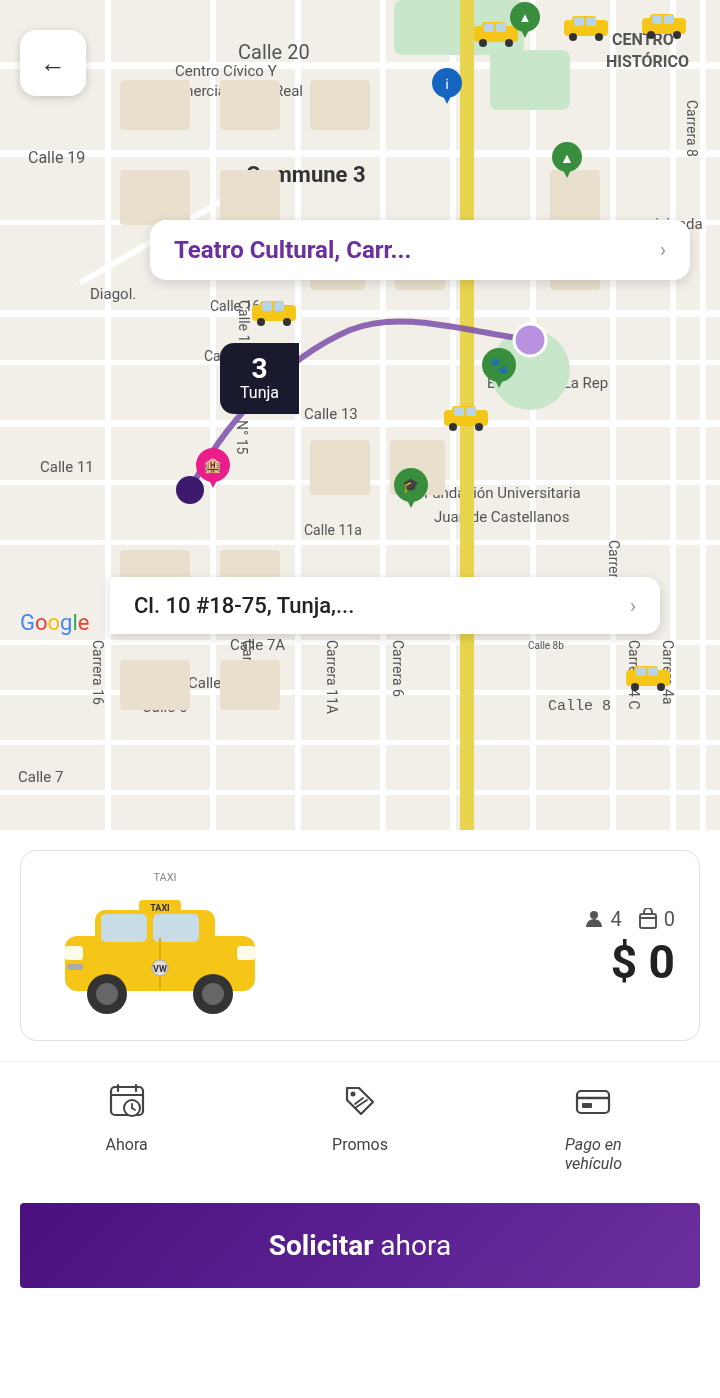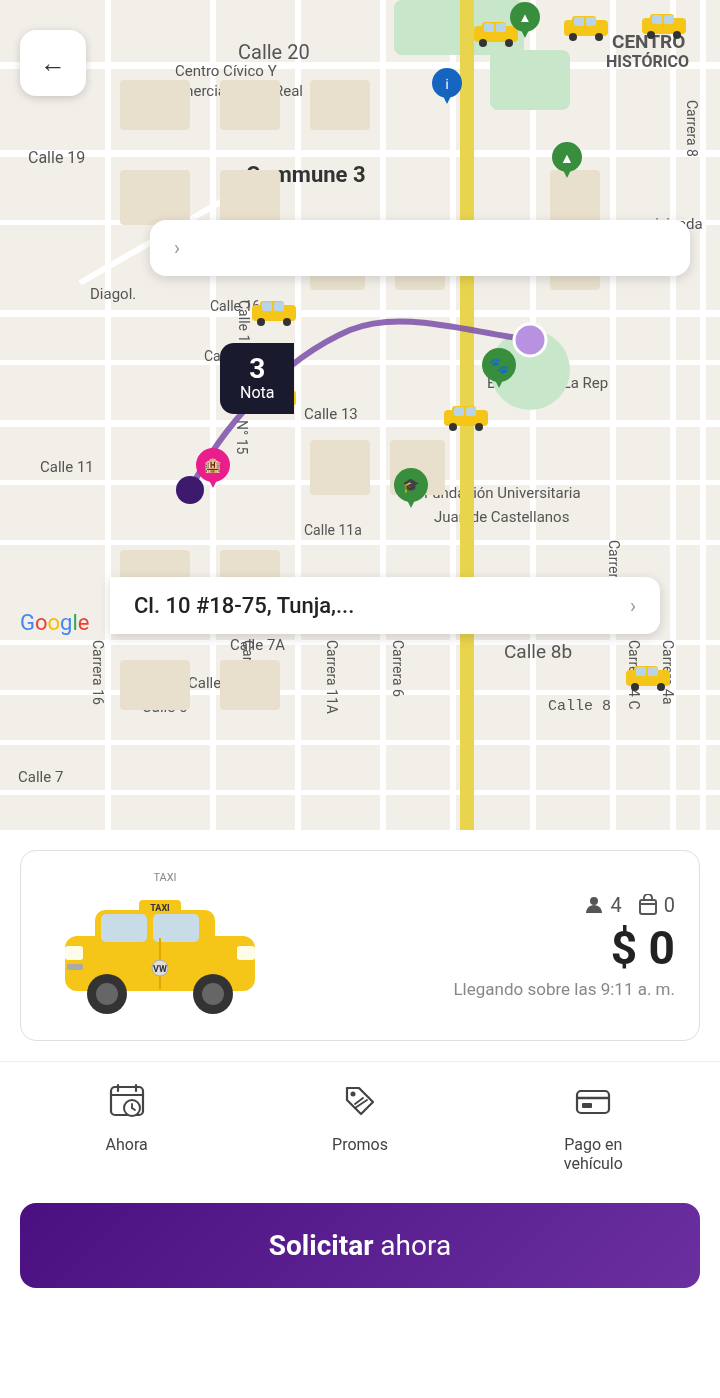--- a/index.html
+++ b/index.html
@@ -279,21 +279,21 @@
     .action-label {
       font-size: 16px;
       color: #444;
       text-align: center;
     }
 
     
     .cta-button {
       margin: 10px 20px 20px;
       background: linear-gradient(135deg, #4a1080 0%, #6b2fa0 100%);
-      border-radius: 16px;
+      border-radius: 4px;
       padding: 26px;
       text-align: center;
       cursor: pointer;
     }
     .cta-text {
       font-size: 28px;
       color: #fff;
     }
     .cta-bold { font-weight: 700; }
     .cta-light { font-weight: 400; }
@@ -386,36 +386,36 @@
   <div class="block" style="top:550px;left:220px;width:60px;height:55px;"></div>
   <div class="block" style="top:660px;left:120px;width:70px;height:50px;"></div>
   <div class="block" style="top:660px;left:220px;width:60px;height:50px;"></div>
 
   <span class="map-label" style="top:8px;left:400px;color:#388e3c;font-weight:600;font-size:17px;">Parque Santand</span>
   <span class="map-label" style="top:40px;left:190px;font-size:20px;margin-left:48px;">Calle 20</span>
   <span class="map-label" style="top:62px;left:175px;font-size:15px;">Centro Cívico Y</span>
   <span class="map-label" style="top:82px;left:162px;font-size:15px;">Comercial Plaza Real</span>
   <span class="map-label" style="top:148px;left:28px;font-size:16px;">Calle 19</span>
   <span class="map-label bold" style="top:162px;left:246px;">Commune 3</span>
-  <span class="map-label" style="top:30px;left:612px;font-size:19px;font-weight:700;">CENTRO</span>
+  <span class="map-label" style="top:30px;left:612px;font-size:16px;font-weight:700;">CENTRO</span>
   <span class="map-label" style="top:52px;left:606px;font-size:16px;font-weight:700;">HISTÓRICO</span>
   <span class="map-label" style="top:215px;left:648px;font-size:15px;">vivienda</span>
   <span class="map-label" style="top:285px;left:90px;font-size:15px;">Diagol.</span>
   <span class="map-label" style="top:298px;left:210px;font-size:14px;">Calle 16</span>
   <span class="map-label" style="top:348px;left:204px;font-size:14px;">Calle 15</span>
   <span class="map-label" style="top:405px;left:304px;font-size:15px;">Calle 13</span>
   <span class="map-label" style="top:458px;left:40px;font-size:15px;">Calle 11</span>
   <span class="map-label" style="top:374px;left:487px;font-size:15px;">Bosque De La Rep</span>
   <span class="map-label" style="top:484px;left:424px;font-size:15px;">Fundación Universitaria</span>
   <span class="map-label" style="top:508px;left:434px;font-size:15px;">Juan de Castellanos</span>
   <span class="map-label" style="top:522px;left:304px;font-size:14px;text-align:right;">Calle 11a</span>
   <span class="map-label" style="top:636px;left:230px;font-size:15px;">Calle 7A</span>
   <span class="map-label" style="top:674px;left:188px;font-size:15px;">Calle 7</span>
   <span class="map-label" style="top:698px;left:142px;font-size:15px;">Calle 6</span>
-  <span class="map-label" style="top:640px;left:504px;font-size:19px;">Calle 8b</span>
+  <span class="map-label" style="top:640px;left:528px;font-size:10px;">Calle 8b</span>
   <span class="map-label" style="top:698px;left:548px;font-size:15px;font-family:Liberation Mono, monospace;">Calle 8</span>
   <span class="map-label" style="top:768px;left:18px;font-size:15px;">Calle 7</span>
 
   <span class="map-label" style="top:640px;left:256px;font-size:14px;transform:rotate(90deg);transform-origin:left top;">Carrera 13</span>
   <span class="map-label" style="top:640px;left:340px;font-size:14px;transform:rotate(90deg);transform-origin:left top;">Carrera 11A</span>
   <span class="map-label" style="top:640px;left:406px;font-size:14px;transform:rotate(90deg);transform-origin:left top;">Carrera 6</span>
   <span class="map-label" style="top:640px;left:106px;font-size:14px;transform:rotate(90deg);transform-origin:left top;">Carrera 16</span>
   <span class="map-label" style="top:300px;left:252px;font-size:14px;transform:rotate(90deg);transform-origin:left top;">Calle 15</span>
   <span class="map-label" style="top:420px;left:250px;font-size:14px;transform:rotate(90deg);transform-origin:left top;">N° 15</span>
   <span class="map-label" style="top:100px;left:700px;font-size:14px;transform:rotate(90deg);transform-origin:left top;">Carrera 8</span>
@@ -560,27 +560,28 @@
       <text x="15" y="21" text-anchor="middle" font-size="14" fill="white">▲</text>
       <polygon points="10,26 20,26 15,36" fill="#388e3c"></polygon>
     </svg>
   </div>
 
   <div class="back-button">
     <span class="back-arrow">←</span>
   </div>
 
   <div class="dest-banner">
+    <span class="dest-banner-text">Teatro Cultural, Carr...</span>
     <span class="dest-banner-arrow">›</span>
   </div>
 
   <div style="position:absolute;bottom:196px;left:110px;right:60px;display:flex;z-index:10;">
     <div class="eta-badge">
       <div class="eta-number">3</div>
-      <div class="eta-unit">Nota</div>
+      <div class="eta-unit">Tunja</div>
     </div>
     <div class="pickup-banner" style="position:relative;bottom:auto;left:auto;right:auto;flex:1;">
       <span class="pickup-text">Cl. 10 #18-75, Tunja,...</span>
       <span class="pickup-arrow">›</span>
     </div>
   </div>
 
   <div class="google-logo">
     <span class="g-blue">G</span><span class="g-red">o</span><span class="g-yellow">o</span><span class="g-blue">g</span><span class="g-green">l</span><span class="g-red">e</span>
   </div>
@@ -635,21 +636,20 @@
 
           <svg width="20" height="22" viewBox="0 0 20 22">
             <rect x="2" y="6" width="16" height="14" rx="2" fill="none" stroke="#555" stroke-width="2"></rect>
             <path d="M6 6V4a4 4 0 018 0v2" fill="none" stroke="#555" stroke-width="2"></path>
             <line x1="2" y1="10" x2="18" y2="10" stroke="#555" stroke-width="2"></line>
           </svg>
           <span>0</span>
         </div>
       </div>
       <div class="car-price">$ 0</div>
-      <div class="car-arrival">Llegando sobre las 9:11 a. m.</div>
     </div>
   </div>
 
   <div class="actions-row">
 
     <div class="action-item">
       <div class="action-icon">
         <svg width="38" height="38" viewBox="0 0 38 38" fill="none">
           <rect x="3" y="5" width="32" height="28" rx="4" stroke="#444" stroke-width="2.2" fill="none"></rect>
           <line x1="10" y1="3" x2="10" y2="9" stroke="#444" stroke-width="2.2" stroke-linecap="round"></line>
@@ -677,21 +677,21 @@
 
 
     <div class="action-item">
       <div class="action-icon">
         <svg width="38" height="38" viewBox="0 0 38 38" fill="none">
           <rect x="3" y="9" width="32" height="22" rx="4" stroke="#444" stroke-width="2.2" fill="none"></rect>
           <line x1="3" y1="16" x2="35" y2="16" stroke="#444" stroke-width="2.5"></line>
           <rect x="8" y="21" width="10" height="5" rx="1" fill="#444"></rect>
         </svg>
       </div>
-      <span class="action-label" style="white-space:pre-line;text-align:center;">Pago en
+      <span class="action-label" style="white-space:pre-line;text-align:center;font-style:italic;">Pago en
 vehículo</span>
     </div>
   </div>
 
   <div class="cta-button">
     <span class="cta-text">
       <span class="cta-bold">Solicitar</span><span class="cta-light"> ahora</span>
     </span>
   </div>
 

